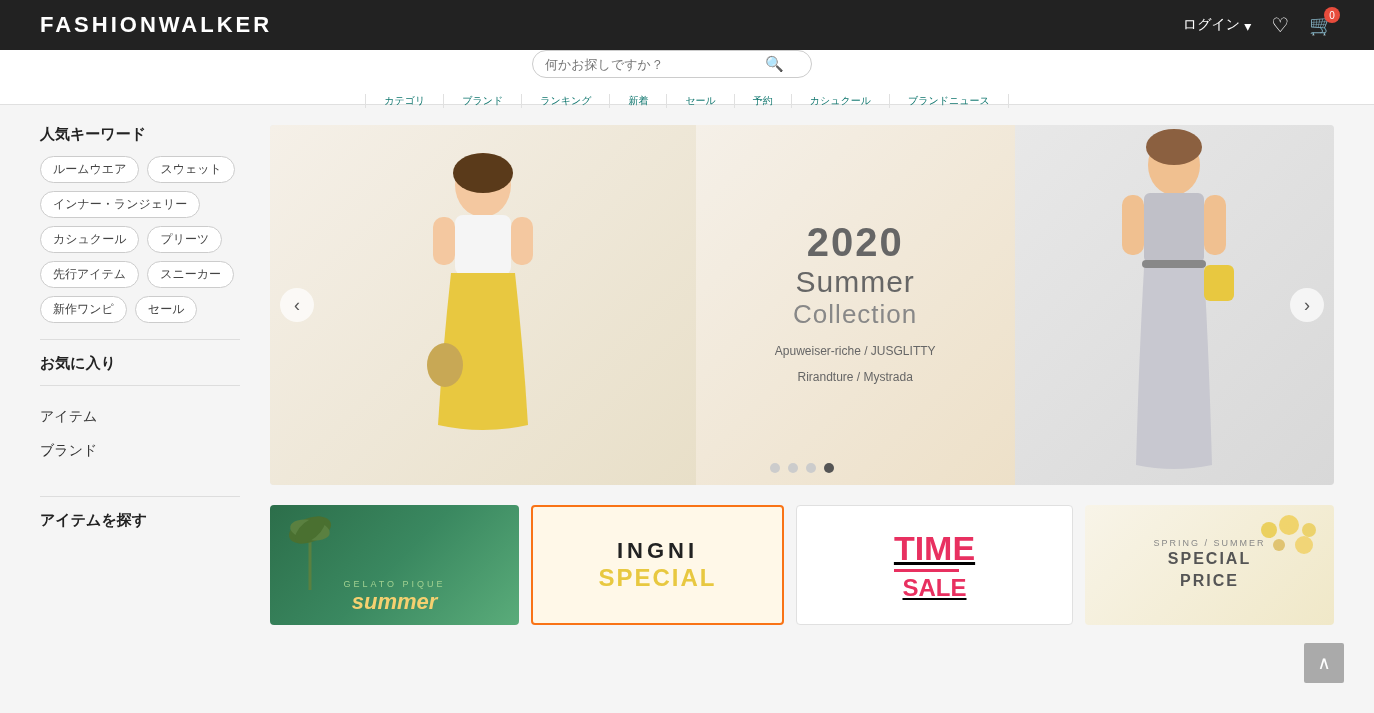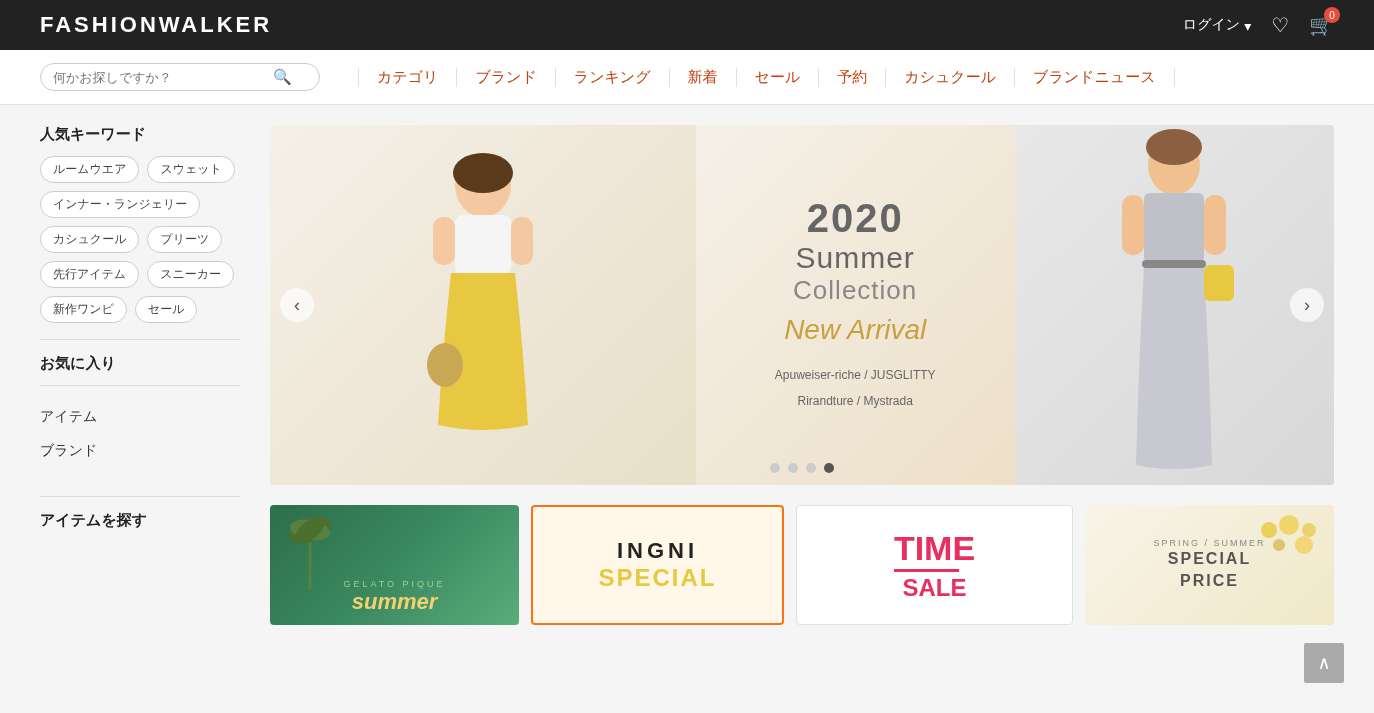--- a/index.html
+++ b/index.html
@@ -54,22 +54,23 @@
       justify-content: center;
     }
 
     
     .navbar {
       background: #fff;
       height: 55px;
       display: flex;
       align-items: center;
       padding: 0 40px;
-      gap: 8px;
+      gap: 16px;
       border-bottom: 1px solid #e0e0e0;
+      flex-direction: column;
     }
     .search-box {
       display: flex;
       align-items: center;
       border: 1px solid #ccc;
       border-radius: 20px;
       padding: 4px 12px;
       margin-right: 30px;
       width: 280px;
     }
@@ -86,22 +87,22 @@
       border: none;
       cursor: pointer;
       color: #555;
       font-size: 15px;
     }
     .nav-links {
       display: flex;
       gap: 0;
     }
     .nav-link {
-      font-size: 15px;
-      color: #c2410c;
+      font-size: 10px;
+      color: #0f766e;
       padding: 0 18px;
       cursor: pointer;
       white-space: nowrap;
       border-right: 1px solid #e0e0e0;
     }
     .nav-link:first-child { border-left: 1px solid #e0e0e0; }
 
     
     .main-content {
       display: flex;
@@ -274,20 +275,21 @@
       letter-spacing: 2px;
     }
     .banner-timesale {
       background: #fff;
       display: flex;
       flex-direction: column;
       align-items: center;
       justify-content: center;
       padding: 23px;
       border: 1px solid #e0e0e0;
+      text-decoration: underline;
     }
     .banner-timesale-time {
       font-size: 34px;
       font-weight: 900;
       color: #e83060;
       line-height: 1;
     }
     .banner-timesale-sale {
       font-size: 24px;
       font-weight: 900;
@@ -407,21 +409,20 @@
             <path d="M68 128 Q60 200 55 280 Q100 290 145 280 Q140 200 132 128 Z" fill="#e8c840"></path>
 
             <ellipse cx="62" cy="220" rx="18" ry="22" fill="#c8a855"></ellipse>
           </svg>
         </div>
 
         <div class="carousel-center">
           <div style="font-size:40px;font-weight:700;color:#666;letter-spacing:2px;">2020</div>
           <div style="font-size:30px;color:#666;letter-spacing:1px;">Summer</div>
           <div style="font-size:26px;color:#888;letter-spacing:1px;margin-bottom:8px;">Collection</div>
-          <div style="font-size:28px;color:#c8a040;font-style:italic;margin-bottom:16px;">New Arrival</div>
           <div style="font-size:12px;color:#666;text-align:center;line-height:2.2;">
             Apuweiser-riche / JUSGLITTY<br>Rirandture / Mystrada
           </div>
         </div>
 
         <div class="carousel-right-model">
           <svg width="200" height="360" viewBox="0 0 200 360">
 
             <ellipse cx="100" cy="40" rx="26" ry="30" fill="#f0c090"></ellipse>
 

